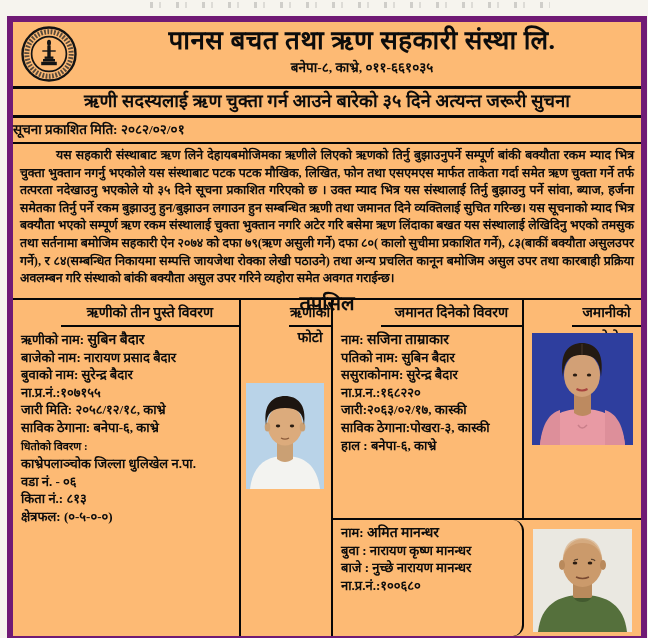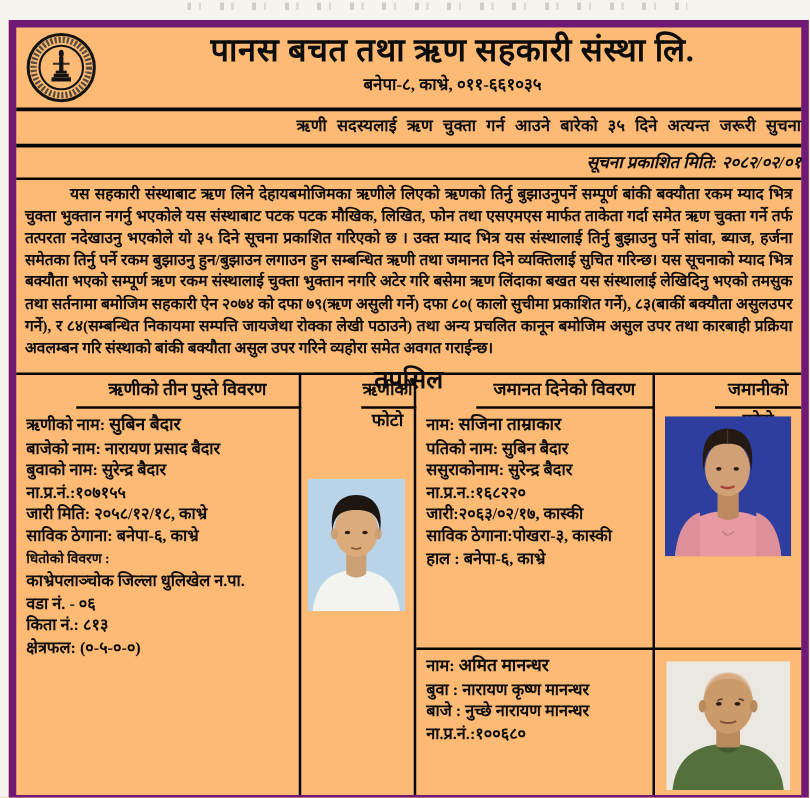--- a/index.html
+++ b/index.html
@@ -22,28 +22,28 @@
   }
   
   .hdr{position:relative;height:64px;}
   .logo{position:absolute;left:7px;top:3px;width:58px;height:58px;}
   .hdr-text{margin-left:70px;text-align:center;padding-top:4px;}
   .org-name{font-size:26px;font-weight:700;letter-spacing:.5px;line-height:30px;}
   .org-addr{font-size:13.5px;font-weight:700;margin-top:2px;}
   
   .headline{
     border-top:3px solid #070707;border-bottom:3px solid #070707;
-    height:26px;line-height:25px;text-align:right;
-    font-size:13px;font-weight:700;letter-spacing:.2px;font-family:Liberation Mono, monospace;
+    height:26px;line-height:25px;text-align:center;
+    font-size:18px;font-weight:700;letter-spacing:.2px;
   }
   
   .date-row{
-    height:24px;line-height:23px;text-align:right;
+    height:24px;line-height:23px;text-align:left;
     border-bottom:2.5px solid #070707;
-    font-size:13.5px;font-weight:700;font-style:italic;
+    font-size:13.5px;font-weight:700;
   }
   
   .body-text{
     padding:3px 7px 0 7px;
     font-size:12.4px;line-height:17.6px;font-weight:600;
     text-align:justify;text-indent:36px;
   }
   .tapasil{
     text-align:center;font-size:20px;font-weight:700;margin-top:1px;
   }
@@ -60,21 +60,21 @@
     font-size:14px;font-weight:700;text-align:center;line-height:25px;
     border-bottom:2.5px solid #070707;
     margin-left:48px;
   }
   .col-sep{border-right:2px solid #070707;}
   .cell{padding:4px 6px 0 8px;font-size:13px;line-height:17.6px;font-weight:600;}
   .cell-borrower{grid-column:1;grid-row:2/4;}
   .cell-bphoto{grid-column:2;grid-row:2/4;}
   .cell-g1{grid-column:3;grid-row:2;border-bottom:2px solid #070707;}
   .cell-g1photo{grid-column:4;grid-row:2;border-bottom:2px solid #070707;}
-  .cell-g2{grid-column:3;grid-row:3;}
+  .cell-g2{grid-column:3;grid-row:3;border-radius:11px;}
   .cell-g2photo{grid-column:4;grid-row:3;}
   .pname{font-weight:800;font-size:14px;}
   .sub-head{font-weight:800;font-size:11px;margin-top:1px;}
   .photo{display:block;}
   .photo-borrower{margin:56px 0 0 5px;width:78px;height:106px;}
   .photo-g1{margin:6px auto 0 auto;width:101px;height:112px;}
   .photo-g2{margin:9px auto 0 auto;width:99px;height:103px;}
   .line{display:block;}
 </style>
 </head>

